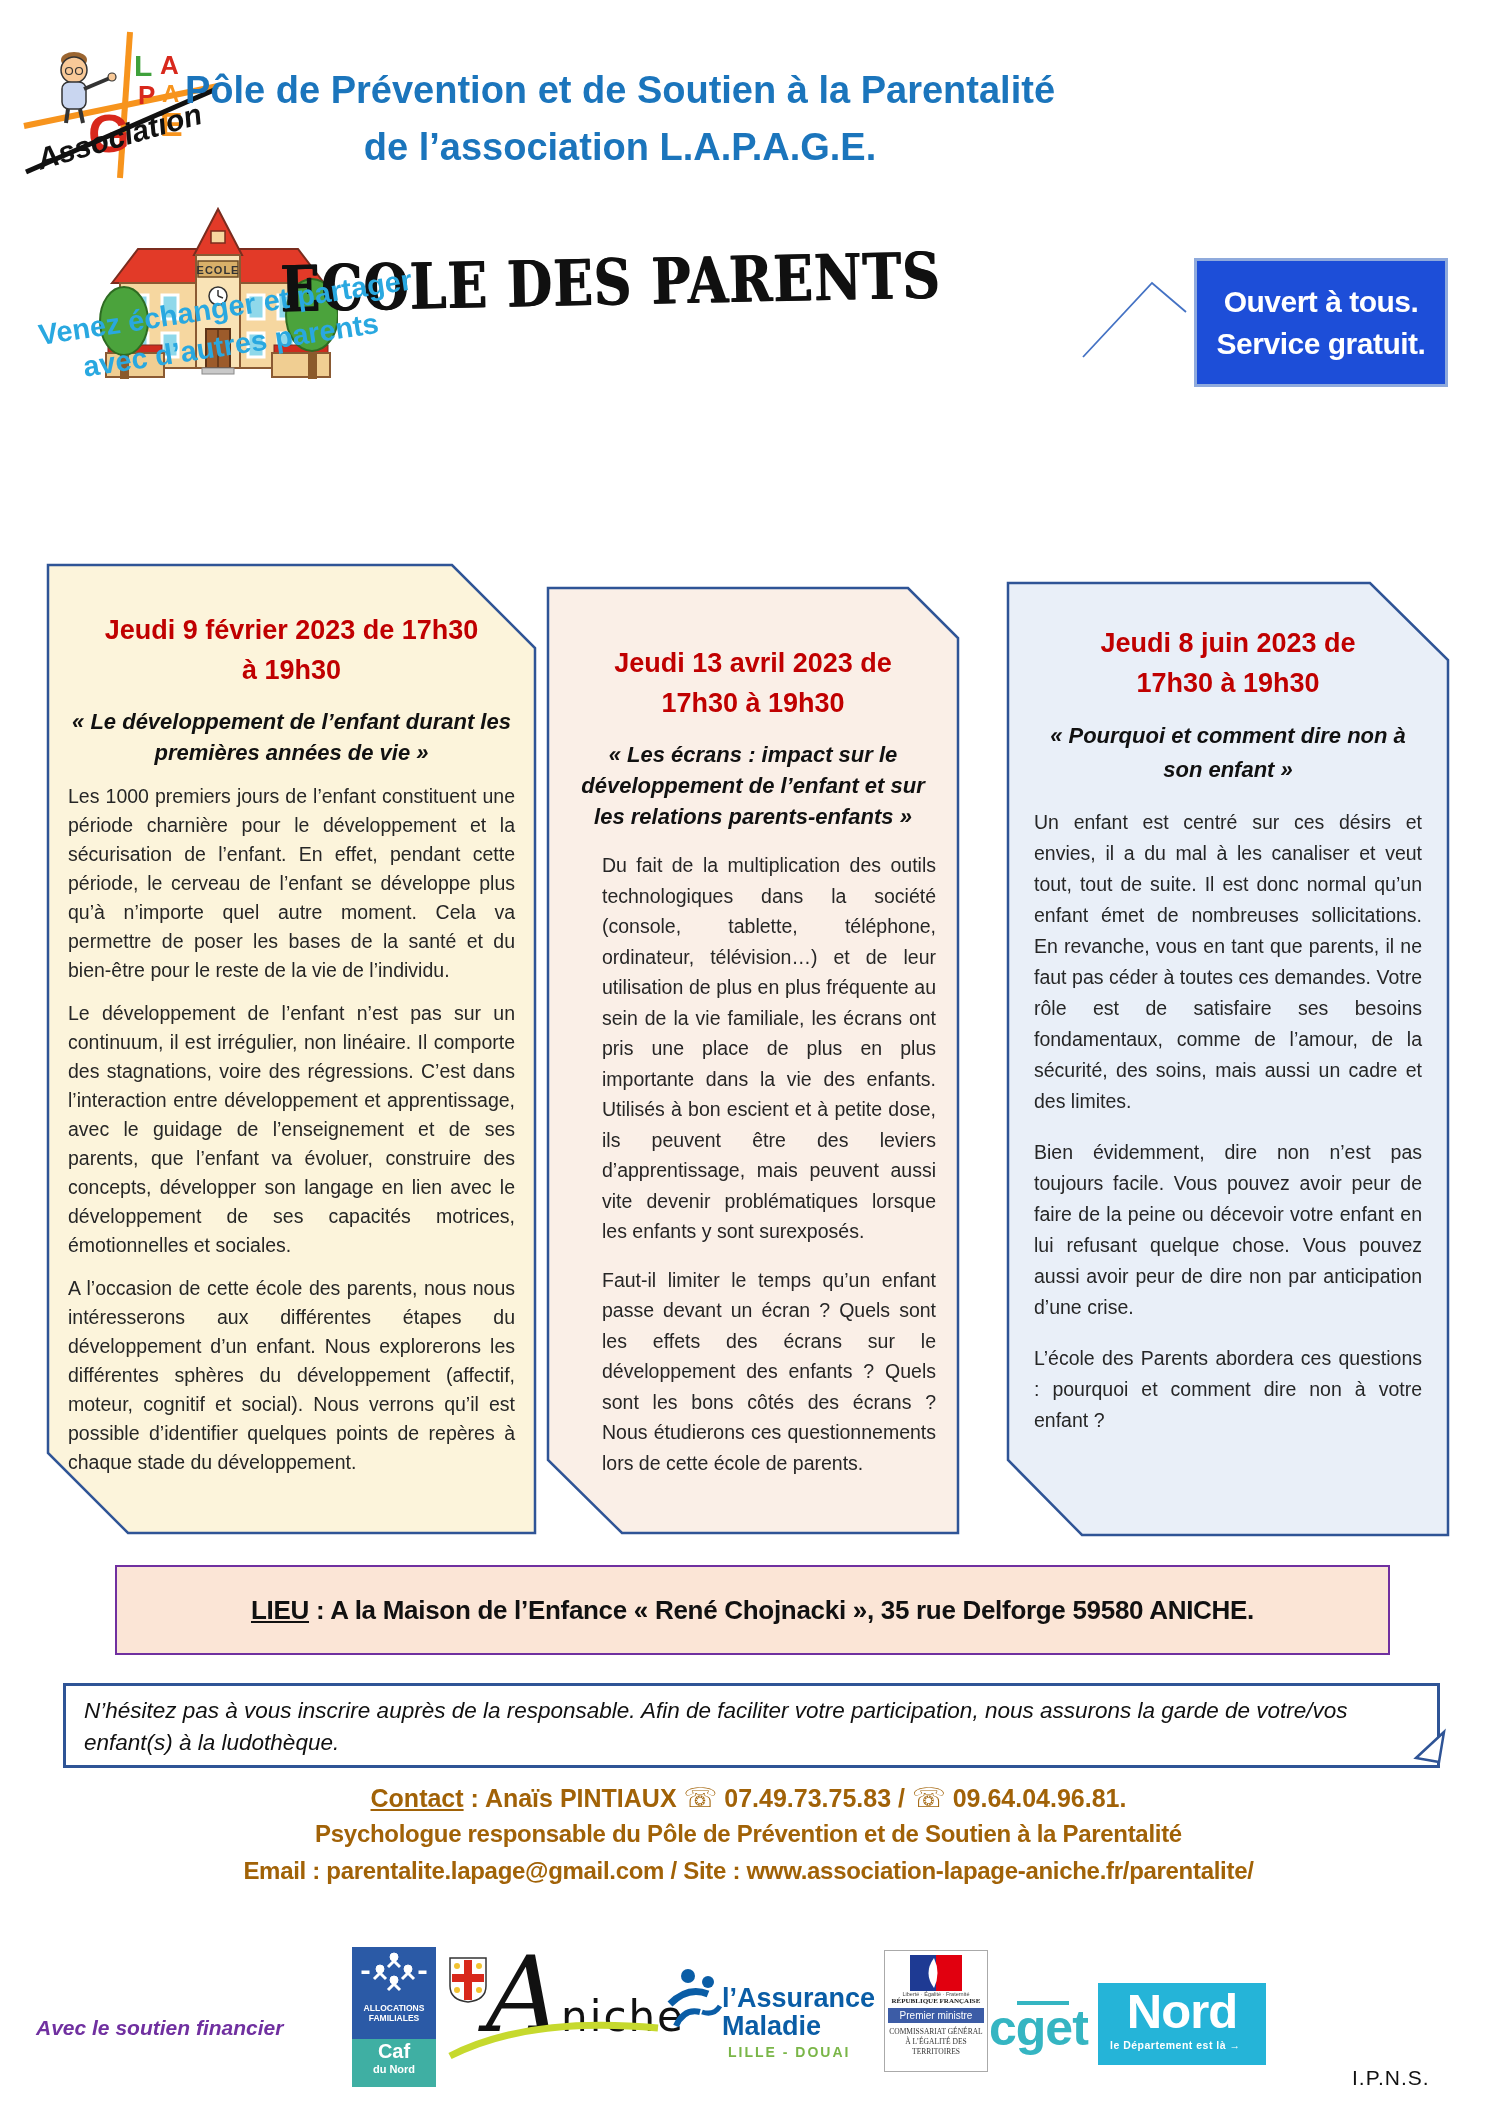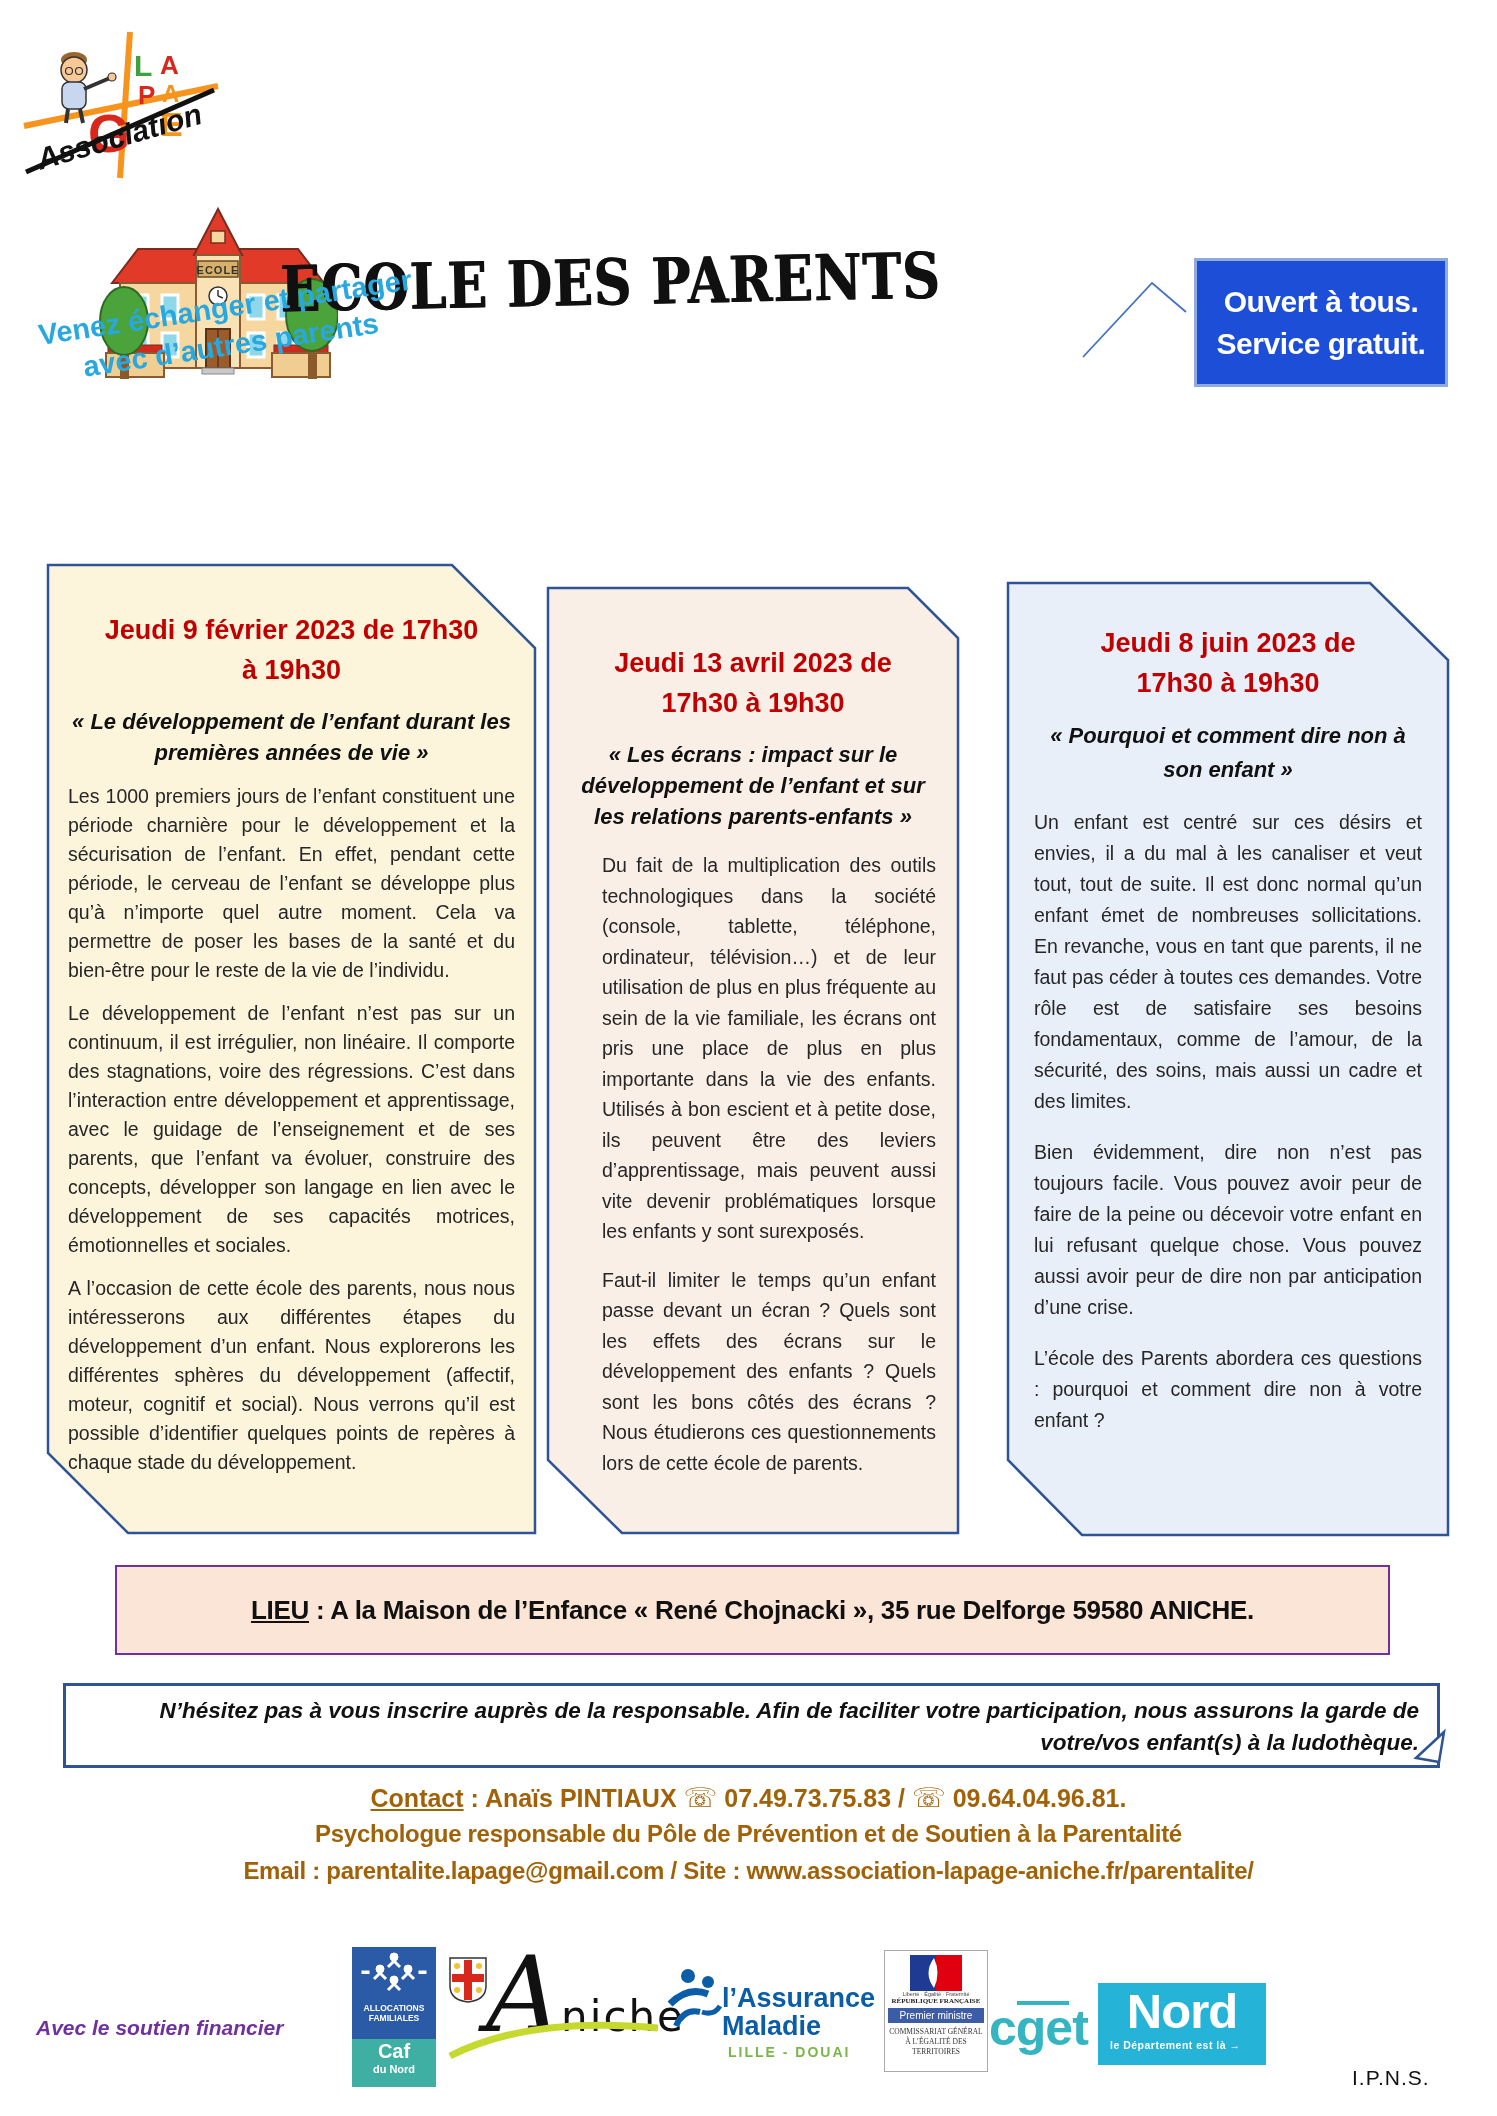--- a/index.html
+++ b/index.html
@@ -46,22 +46,22 @@
   #card3 p { line-height:31px; margin-top:20px; }
 
   
   #lieu-box { left:115px; top:1565px; width:1275px; height:90px; background:#FBE5D6;
     border:2px solid #7030A0; box-sizing:border-box; z-index:2;
     display:flex; align-items:center; justify-content:center;
     font-weight:bold; font-size:26px; letter-spacing:-0.3px; color:#111; }
   #lieu-box .u { text-decoration:underline; }
   #note-box { left:63px; top:1683px; width:1377px; height:85px; background:#ffffff;
     border:3px solid #2F5496; box-sizing:border-box; z-index:2;
-    padding:9px 18px; font-weight:bold; font-style:italic; font-size:22.5px;
-    line-height:32px; color:#111;text-align:right; }
+    padding:9px 18px; font-weight:normal; font-style:italic; font-size:22.5px;
+    line-height:32px; color:#111; }
   .contact-line { left:0; width:1497px; text-align:center; font-weight:bold; color:#a16207; z-index:2;}
   #contact-line1 { top:1782px; font-size:25px; }
   #contact-line1 .u { text-decoration:underline; }
   .phone-glyph { font-family:"DejaVu Sans", sans-serif; font-size:27px; }
   #contact-line2 { top:1820px; font-size:24px; letter-spacing:-0.3px; }
   #contact-line3 { top:1857px; font-size:24px; letter-spacing:-0.3px; }
 
   
   #support-text { left:36px; top:2016px; width:300px; color:#7030A0;
     font-weight:bold; font-style:italic; font-size:21px; z-index:2;}
@@ -136,20 +136,24 @@
     <text x="112" y="46" font-size="30" font-weight="bold" fill="#3FA13C">L</text>
     <text x="138" y="44" font-size="26" font-weight="bold" fill="#D8281C">A</text>
     <text x="116" y="74" font-size="26" font-weight="bold" fill="#D8281C">P</text>
     <text x="140" y="72" font-size="24" font-weight="bold" fill="#F7941D">A</text>
     <text x="66" y="122" font-size="54" font-weight="bold" fill="#D8281C">G</text>
     <text x="138" y="106" font-size="34" font-weight="bold" fill="#F7941D">E</text>
     <line x1="4" y1="142" x2="192" y2="60" stroke="#111" stroke-width="5"></line>
     <text x="12" y="116" font-size="30" font-style="italic" font-weight="bold" font-family="DejaVu Serif, serif" fill="#111" transform="rotate(-16 100 105)">Association</text>
   </svg>
 
+  <div id="main-title" class="abs">
+    <div>Pôle de Prévention et de Soutien à la Parentalité</div>
+    <div>de l’association L.A.P.A.G.E.</div>
+  </div>
 
   <svg id="school-svg" class="abs" viewBox="0 0 240 195">
     <polygon points="14,80 40,46 100,46 100,80" fill="#E23A28" stroke="#7A2C1E" stroke-width="2"></polygon>
     <polygon points="226,80 200,46 140,46 140,80" fill="#E23A28" stroke="#7A2C1E" stroke-width="2"></polygon>
     <rect x="22" y="80" width="78" height="85" fill="#F6D7A0" stroke="#8A5A33" stroke-width="2"></rect>
     <rect x="140" y="80" width="78" height="85" fill="#F6D7A0" stroke="#8A5A33" stroke-width="2"></rect>
     <polygon points="120,6 96,52 144,52" fill="#E23A28" stroke="#7A2C1E" stroke-width="2"></polygon>
     <rect x="113" y="28" width="14" height="12" fill="#F6D7A0" stroke="#7A2C1E" stroke-width="1.5"></rect>
     <rect x="98" y="52" width="44" height="113" fill="#F9E3B6" stroke="#8A5A33" stroke-width="2"></rect>
     <rect x="100" y="58" width="40" height="16" fill="#D8B069" stroke="#6B4A23" stroke-width="1.5"></rect>

